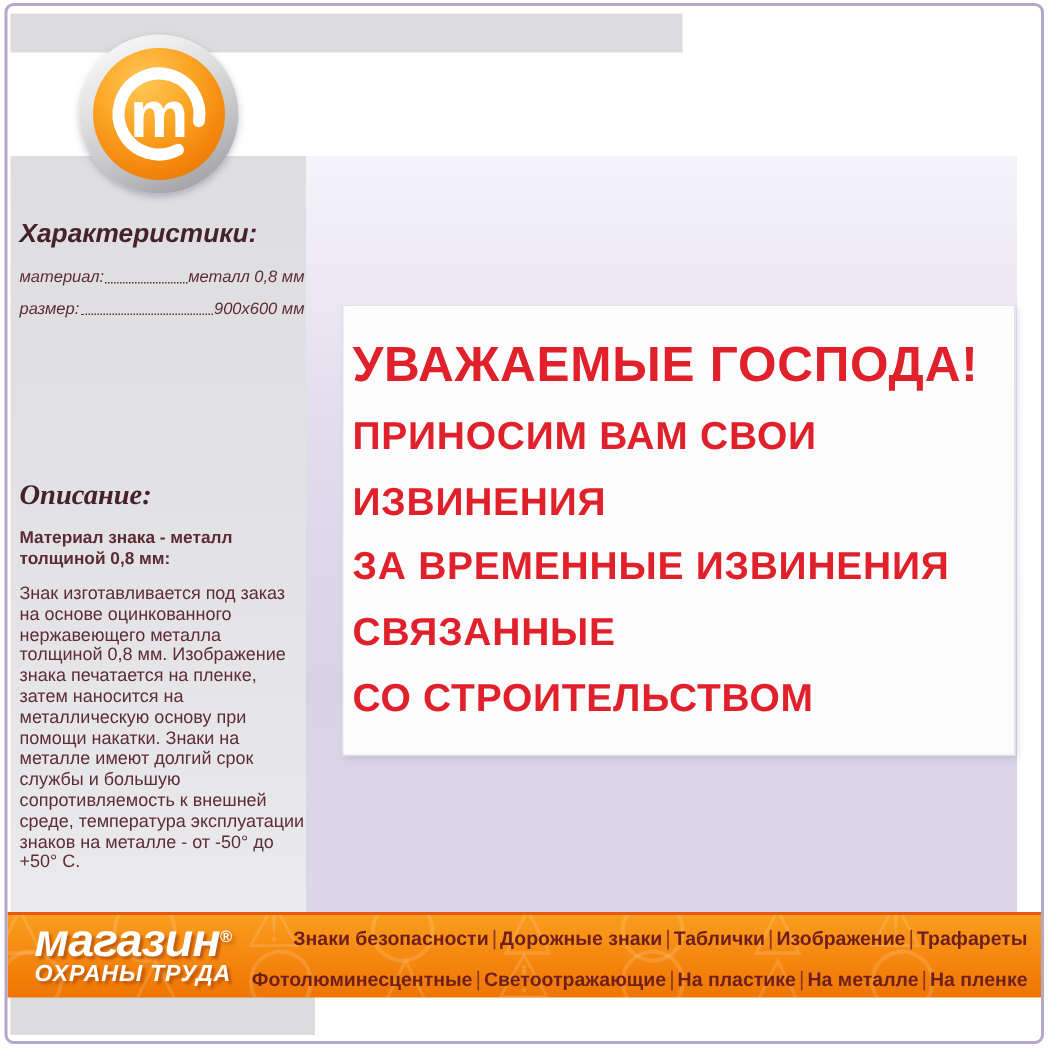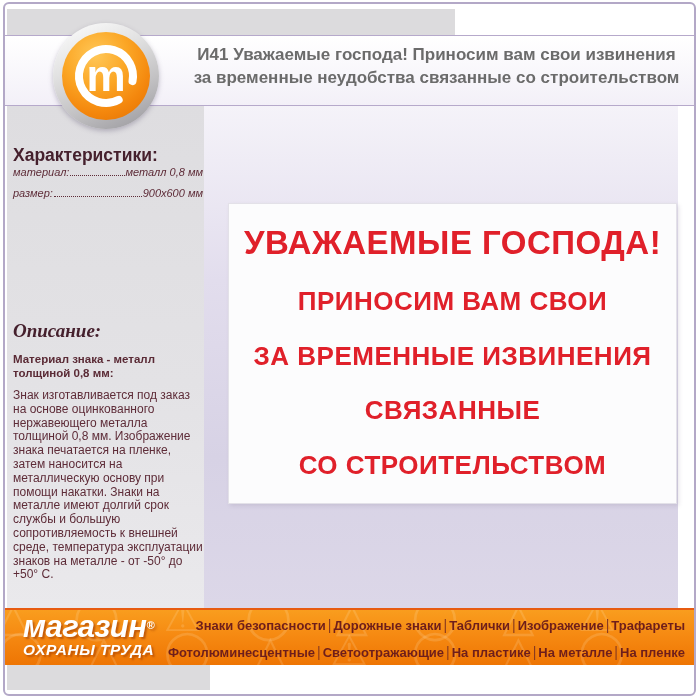--- a/index.html
+++ b/index.html
@@ -23,35 +23,35 @@
   
   .logo{position:absolute;left:53px;top:23px;width:106px;height:106px;z-index:3;}
   .logo-outer{position:absolute;inset:0;border-radius:50%;
               background:linear-gradient(155deg,#ffffff 0%,#e2e2e2 35%,#c3c2c4 65%,#96959a 100%);
               box-shadow:0 2px 5px rgba(90,80,110,.35);}
   .logo-inner{position:absolute;left:9px;top:9px;width:88px;height:88px;border-radius:50%;
               background:radial-gradient(circle at 38% 26%,#ffc757 0%,#fba625 38%,#f4870d 68%,#e06d00 100%);}
   .logo svg{position:absolute;left:9px;top:9px;}
   
   .chars{position:absolute;left:13px;top:145px;width:190px;z-index:2;color:#4b2230;}
-  .chars h2{margin:0 0 0 0;font-size:17.5px;font-weight:bold;color:#45202d;}
+  .chars h2{margin:0 0 13px 0;font-size:17.5px;font-style:italic;font-weight:bold;color:#45202d;}
   .char-row{display:flex;align-items:flex-end;font-size:11px;font-style:italic;
             color:#5e2c38;margin-bottom:9px;}
   .char-row .dots{flex:1;border-bottom:1.5px dotted #5e2c38;margin:0 1px 2px 1px;}
   .desc{position:absolute;left:13px;top:320px;width:193px;z-index:2;}
   .desc h2{margin:0 0 10px 0;font-size:19px;font-style:italic;font-weight:bold;color:#45202d;font-family:Liberation Serif, serif;}
   .desc .sub{font-size:11.5px;line-height:14px;font-weight:bold;
              color:#5a2a35;margin-bottom:9px;}
   .desc .body{font-size:12px;line-height:13.8px;color:#5e2c38;}
   
   .sign-card{position:absolute;left:228px;top:203px;width:449px;height:301px;z-index:2;
              background:#fcfcfd;border:1px solid #e3e1e8;box-sizing:border-box;
              box-shadow:2px 2px 4px rgba(120,110,140,.18);
              display:flex;flex-direction:column;justify-content:space-between;
-             padding:22px 6px 24px 6px;text-align:center;}
+             padding:22px 6px 24px 6px;}
   .sign-line{font-weight:bold;color:#e0202a;font-size:26px;line-height:28px;letter-spacing:.5px;}
   .sign-line.first{font-size:33px;line-height:34px;}
   
   .footer{position:absolute;left:5px;top:608px;width:690px;height:55px;z-index:2;overflow:hidden;
           background:linear-gradient(180deg,#f99d1e 0%,#f68a12 45%,#ee7503 100%);
           border-top:2px solid #e75b10;box-sizing:content-box;}
   .watermark{position:absolute;left:-8px;top:-10px;right:-8px;bottom:-10px;
              font-size:42px;line-height:34px;letter-spacing:16px;word-break:break-all;
              color:rgba(255,240,210,.16);overflow:hidden;pointer-events:none;}
   .brand{position:absolute;left:18px;top:2px;color:#ffffff;
@@ -69,23 +69,20 @@
 </head>
 <body>
 
 <div class="page">
 
   <div class="gray-top"></div>
   <div class="sidebar-bg"></div>
   <div class="main-bg"></div>
   <div class="gray-bottom"></div>
 
-  <div class="header-band">
-    <div class="page-title">И41 Уважаемые господа! Приносим вам свои извинения за временные неудобства связанные со строительством</div>
-  </div>
 
   <div class="logo">
     <div class="logo-outer"></div>
     <div class="logo-inner"></div>
     <svg width="88" height="88" viewBox="0 0 88 88">
       <circle cx="44" cy="44" r="27" fill="none" stroke="#ffffff" stroke-width="8" stroke-linecap="round" stroke-dasharray="145 25" transform="rotate(62 44 44)"></circle>
       <text x="44" y="59" text-anchor="middle" fill="#ffffff" font-family="Liberation Sans, sans-serif" font-size="44" font-weight="bold">m</text>
     </svg>
   </div>
 
@@ -105,20 +102,21 @@
 
   <div class="desc">
     <h2>Описание:</h2>
     <div class="sub">Материал знака - металл толщиной 0,8 мм:</div>
     <div class="body">Знак изготавливается под заказ на основе оцинкованного нержавеющего металла толщиной 0,8 мм. Изображение знака печатается на пленке, затем наносится на металлическую основу при помощи накатки. Знаки на металле имеют долгий срок службы и большую сопротивляемость к внешней среде, температура эксплуатации знаков на металле - от -50° до +50° С.</div>
   </div>
 
   <div class="sign-card">
     <div class="sign-line first">УВАЖАЕМЫЕ ГОСПОДА!</div>
     <div class="sign-line">ПРИНОСИМ ВАМ СВОИ</div>
+    <div class="sign-line">ИЗВИНЕНИЯ</div>
     <div class="sign-line">ЗА ВРЕМЕННЫЕ ИЗВИНЕНИЯ</div>
     <div class="sign-line">СВЯЗАННЫЕ</div>
     <div class="sign-line">СО СТРОИТЕЛЬСТВОМ</div>
   </div>
 
   <div class="footer">
     <div class="watermark">△ ◯ ⚠ ◯ △ ◯ △ ⚠ ◯ △ ◯ △ ⚠ ◯ △ ◯ △ ⚠ ◯ △ ◯ ⚠ △ ◯ △ ⚠ ◯ △ ◯ △ ⚠ ◯ △ ◯ △ ⚠ ◯ △ ◯ △</div>
     <div class="brand">
       <div class="name"><span>магазин</span><span class="reg">®</span></div>
       <div class="tagline">ОХРАНЫ ТРУДА</div>

